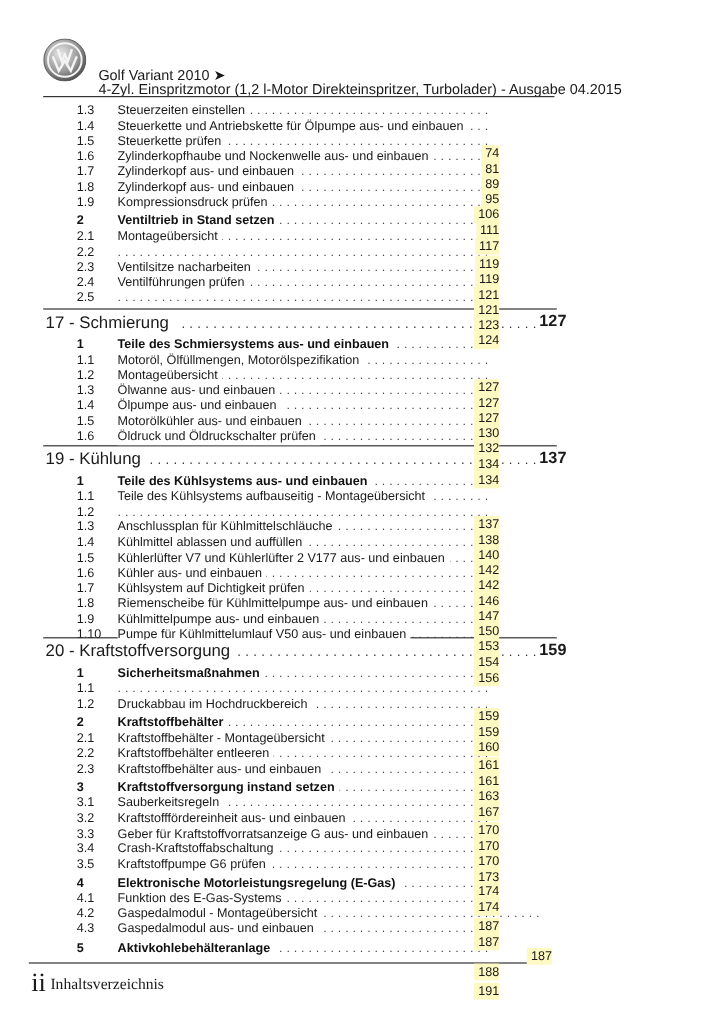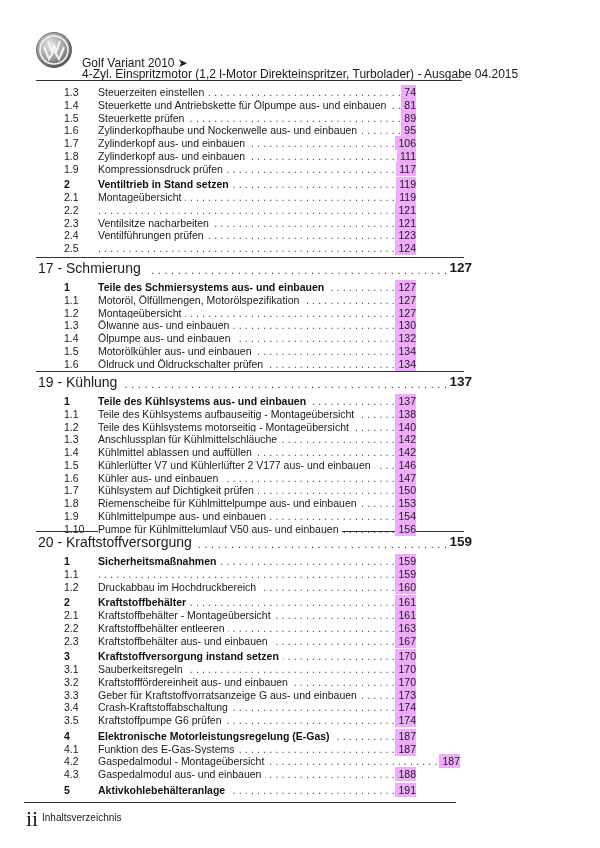--- a/index.html
+++ b/index.html
@@ -9,31 +9,31 @@
   .logo { position:absolute; left:0; top:0; width:36px; height:36px; }
   .hdr-line1 { position:absolute; left:46px; top:10px; font-size:12px; white-space:nowrap;margin-top:14px; }
   .hdr-line2 { position:absolute; left:46px; top:35px; font-size:12px; white-space:nowrap; }
   .hdr-rule { position:absolute; left:38px; top:80px; width:426px; height:1px; background:#333; }
   .toc { position:absolute; left:0; top:0; width:600px; }
   .row { position:absolute; left:0; width:544px; height:14px; font-size:10.5px; line-height:14px;text-align:right; }
   .row .num { position:absolute; left:64px; }
   .row .title { position:absolute; left:98px; background:#fff; padding-right:4px; white-space:nowrap; z-index:2; }
   .row .dots { position:absolute; left:98px; right:136px; top:0; height:14px; overflow:hidden; white-space:nowrap;
                letter-spacing:3.2px; color:#444; z-index:1; }
-  .row .page { position:absolute; right:128px; background:#f0abfc; padding-left:3px; z-index:2; }
+  .row .page { position:absolute; right:128px; background:#fef9c3; padding-left:3px; z-index:2;margin-top:36px; }
   .row.bold .num, .row.bold .title { font-weight:bold; font-size:10.5px; color:#111; }
   .chap { position:absolute; left:0; width:600px; height:18px; font-size:14px; line-height:18px; }
   .chap .title { position:absolute; left:38px; background:#fff; padding-right:6px; z-index:2; white-space:nowrap; }
   .chap .dots { position:absolute; left:38px; right:136px; overflow:hidden; white-space:nowrap; letter-spacing:3.6px;
                 font-size:11px; color:#333; z-index:1; top:2px; }
   .chap .page { position:absolute; right:128px; background:#fff; padding-left:2px; z-index:2; font-weight:bold; font-size:13.5px; }
   .chap-rule { position:absolute; left:36px; width:428px; height:1px; background:#333; }
   .footer-rule { position:absolute; left:24px; top:802px; width:432px; height:1px; background:#333; }
   .footer-num { position:absolute; left:26px; top:806px; font-size:22px; font-family:"Liberation Serif", serif; }
-  .footer-label { position:absolute; left:42px; top:812px; font-size:10px; }
+  .footer-label { position:absolute; left:42px; top:812px; font-size:13px;font-family:Liberation Serif, serif; }
 </style>
 </head>
 <body>
 
 <div class="header">
   <svg class="logo" viewBox="0 0 36 36">
     <defs>
       <radialGradient id="g1" cx="40%" cy="35%" r="70%">
         <stop offset="0%" stop-color="#e8e8e8"></stop>
         <stop offset="60%" stop-color="#9a9a9a"></stop>
@@ -189,21 +189,20 @@
     </div>
     <div class="row" style="top: 406.75px;">
       <span class="num">1.1</span>
       <span class="dots">..............................................................................................</span>
       <span class="title">Teile des Kühlsystems aufbauseitig - Montageübersicht</span>
       <span class="page">138</span>
     </div>
     <div class="row" style="top: 419.5px;">
       <span class="num">1.2</span>
       <span class="dots">..............................................................................................</span>
-      <span class="title">Teile des Kühlsystems motorseitig - Montageübersicht</span>
       <span class="page">140</span>
     </div>
     <div class="row" style="top: 432.25px;">
       <span class="num">1.3</span>
       <span class="dots">..............................................................................................</span>
       <span class="title">Anschlussplan für Kühlmittelschläuche</span>
       <span class="page">142</span>
     </div>
     <div class="row" style="top: 445px;">
       <span class="num">1.4</span>

